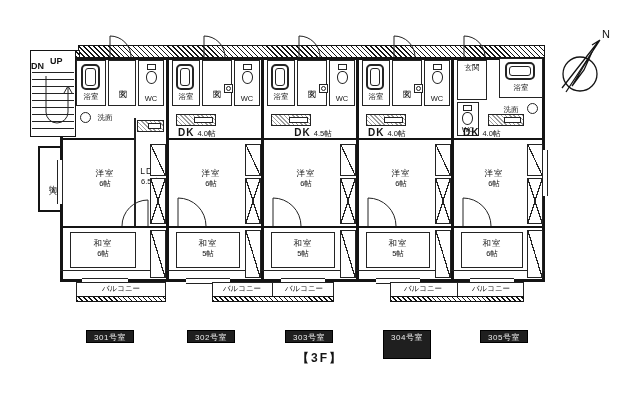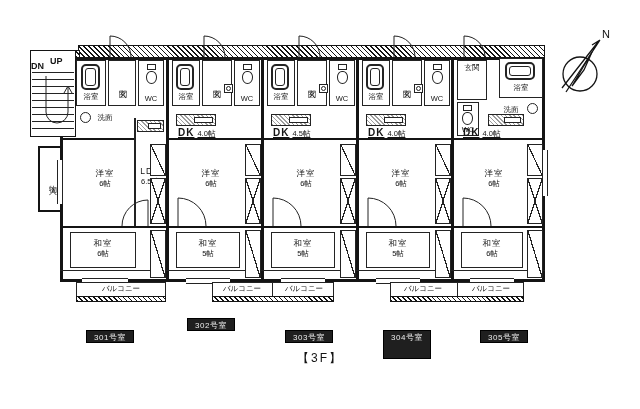--- a/index.html
+++ b/index.html
@@ -25,24 +25,24 @@
         linear-gradient(to top right,transparent calc(50% - .6px),#232323 calc(50% - .6px),#232323 calc(50% + .6px),transparent calc(50% + .6px));}
   .diagx{border:1px solid #232323;background-color:#fff;background-image:
         linear-gradient(to top right,transparent calc(50% - .6px),#232323 calc(50% - .6px),#232323 calc(50% + .6px),transparent calc(50% + .6px)),
         linear-gradient(to bottom right,transparent calc(50% - .6px),#232323 calc(50% - .6px),#232323 calc(50% + .6px),transparent calc(50% + .6px));}
   .win{background:#fff;border-top:1.5px solid #232323;border-bottom:1.5px solid #232323;}
   .winv{background:#fff;border-left:1.5px solid #232323;border-right:1.5px solid #232323;}
   .lbl{font-size:7.5px;line-height:1.1;text-align:center;color:#141414;}
   .rlbl{font-size:8.5px;line-height:1.25;text-align:center;color:#141414;letter-spacing:1px;}
   .rlbl .sz{font-size:7.5px;letter-spacing:0;}
   .vert{writing-mode:vertical-rl;text-orientation:upright;font-size:8px;letter-spacing:1px;text-align:center;color:#141414;}
-  .dkrow{font-size:10px;font-weight:bold;color:#141414;letter-spacing:1px;text-decoration:underline;}
+  .dkrow{font-size:10px;font-weight:bold;color:#141414;letter-spacing:1px;}
   .dkrow .sz{font-size:7.5px;font-weight:normal;letter-spacing:0;margin-left:3px;}
   .plate{background:#1f1f1f;color:#ececec;text-align:center;font-size:8px;line-height:13px;letter-spacing:.5px;border:1px solid #000;}
-  .floor{font-size:12px;font-weight:normal;text-align:center;letter-spacing:2px;color:#141414;}
+  .floor{font-size:12px;font-weight:bold;text-align:center;letter-spacing:2px;color:#141414;}
   .updn{font-size:9px;font-weight:bold;color:#141414;}
   svg{position:absolute;left:0;top:0;}
 </style>
 </head>
 <body>
 
 <div class="stage">
 
   <div class="abs hatch" style="left:78px;top:45px;width:467px;height:13px;"></div>
   <div class="abs hatch" style="left:60px;top:50px;width:20px;height:8px;"></div>
@@ -138,21 +138,21 @@
   <div class="abs basinsq" style="left:319px;top:84px;width:9px;height:9px;"></div>
   <div class="abs cell" style="left:329px;top:60px;width:26px;height:46px;"></div>
   <div class="abs toilet" style="left:337px;top:64px;width:11px;">
       <div class="tank"></div>
       <div class="bowl"></div>
     </div>
   <div class="abs lbl" style="left:329px;top:95px;width:26px;">WC</div>
   <div class="abs kitchen" style="left:271px;top:114px;width:40px;height:12px;">
       <div class="sink"></div>
     </div>
-  <div class="abs dkrow" style="left:273px;top:127px;width:80px;"><span>DK</span><span class="sz">4.5帖</span></div>
+  <div class="abs dkrow" style="left:273px;top:127px;width:80px;text-align:center;"><span>DK</span><span class="sz">4.5帖</span></div>
   <div class="abs rlbl" style="left:277px;top:168px;width:58px;">
     <div>洋室</div>
     <div class="sz">6帖</div>
   </div>
   <div class="abs diag" style="left:340px;top:144px;width:16px;height:32px;"></div>
   <div class="abs diagx" style="left:340px;top:178px;width:16px;height:46px;"></div>
   <div class="abs diag" style="left:340px;top:230px;width:16px;height:48px;"></div>
   <div class="abs cell" style="left:271px;top:232px;width:64px;height:36px;"></div>
   <div class="abs rlbl" style="left:277px;top:238px;width:52px;">
     <div>和室</div>
@@ -254,20 +254,20 @@
     </g>
     <g fill="none" stroke="#141414" stroke-width="1.3">
       <circle cx="580" cy="74" r="17"></circle>
       <path d="M566,92 L600,40 M562,88 L598,42 M600,40 L592,45"></path>
       <path d="M572,86 L592,52 L584,70 Z"></path>
     </g>
     <text x="602" y="38" font-size="11" fill="#141414">N</text>
   </svg>
 
   <div class="abs plate" style="left:86px;top:330px;width:48px;height:13px;">301号室</div>
-  <div class="abs plate" style="left:187px;top:318px;width:48px;height:13px;">302号室</div>
+  <div class="abs plate" style="left:187px;top:330px;width:48px;height:13px;">302号室</div>
   <div class="abs plate" style="left:285px;top:330px;width:48px;height:13px;">303号室</div>
   <div class="abs plate" style="left:383px;top:330px;width:48px;height:29px;">304号室</div>
   <div class="abs plate" style="left:480px;top:330px;width:48px;height:13px;">305号室</div>
 
   <div class="abs floor" style="left:275px;top:350px;width:90px;">【3F】</div>
 
 </div>
 
 </body></html>

